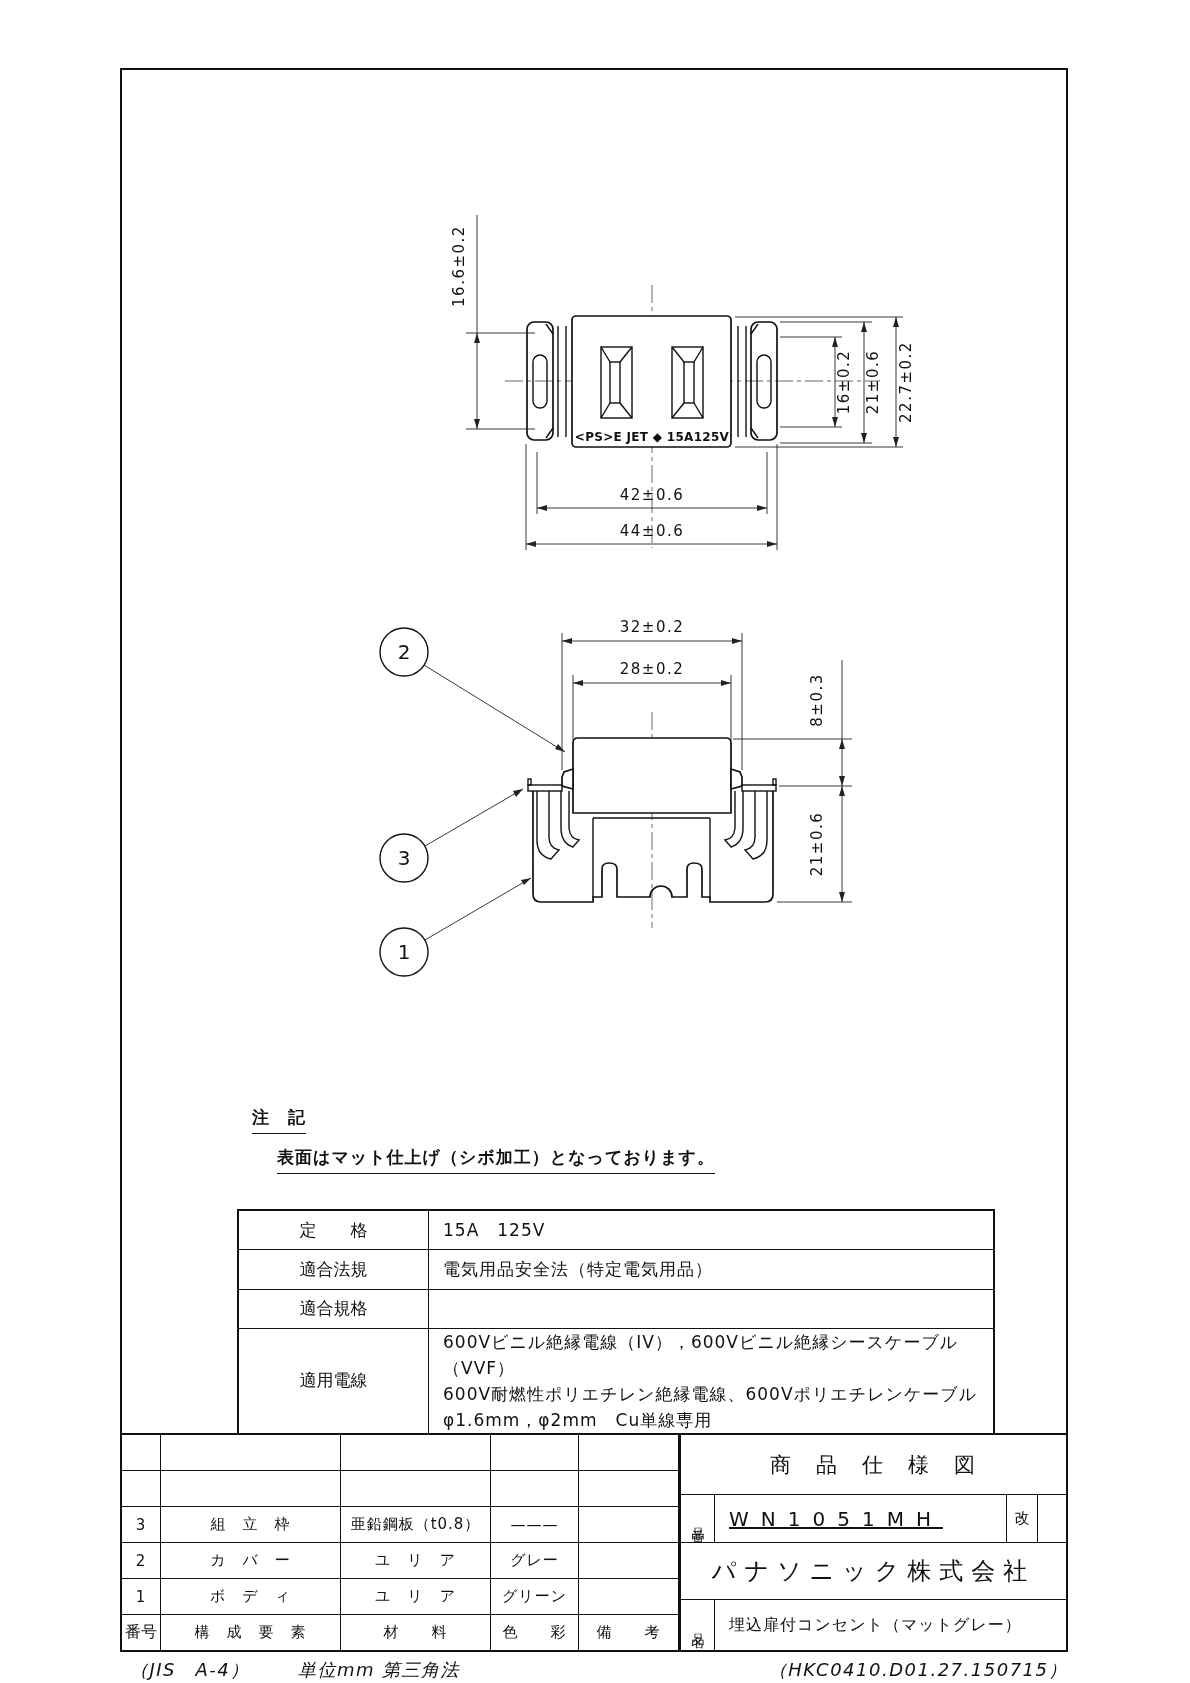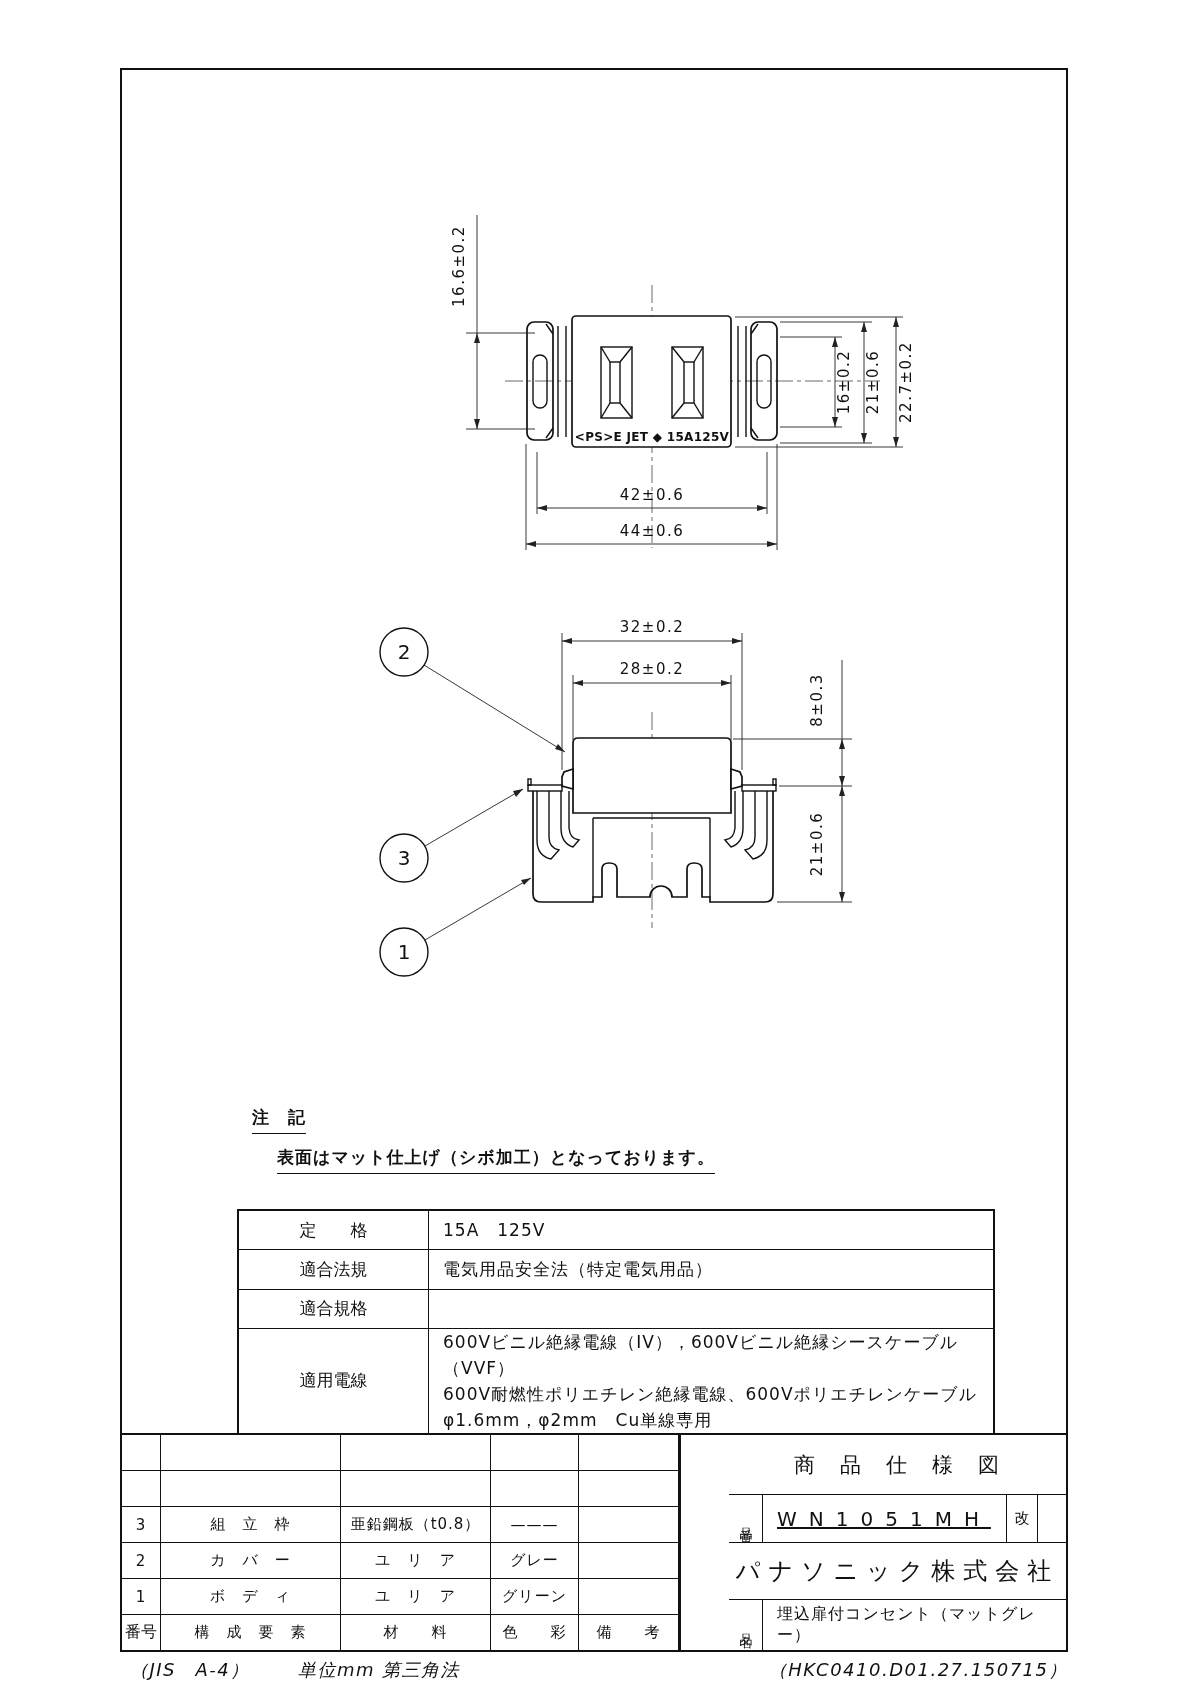--- a/index.html
+++ b/index.html
@@ -27,21 +27,21 @@
   .spec-value div{line-height:26px;}
   
   #parts-table{left:120px;top:1433px;width:560px;height:219px;border:2px solid #111;box-sizing:border-box;display:flex;flex-direction:column;}
   .pt-row{display:flex;border-bottom:1.4px solid #111;flex:1;}
   .pt-row:last-child{border-bottom:none;}
   .pt-c{border-right:1.4px solid #111;display:flex;align-items:center;justify-content:center;font-size:15px;letter-spacing:1px;}
   .pt-c:last-child{border-right:none;}
   .c-no{width:38px;}.c-comp{width:179px;}.c-mat{width:149px;}.c-col{width:87px;}.c-rem{flex:1;}
   
   #title-block{left:679px;top:1433px;width:389px;height:219px;border:2px solid #111;box-sizing:border-box;display:flex;flex-direction:column;}
-  .tb-row{display:flex;border-bottom:1.4px solid #111;margin-left:48px;}
+  .tb-row{display:flex;border-bottom:1.4px solid #111;}
   .tb-row:last-child{border-bottom:none;}
   #tb-title{height:59px;align-items:center;justify-content:center;font-size:21px;letter-spacing:2px;display:flex;}
   #tb-partno{height:47px;}
   #tb-partname{height:50px;}
   #tb-company{flex:1;display:flex;align-items:center;justify-content:center;font-size:24px;letter-spacing:8px;}
   .tb-label{width:33px;border-right:1.4px solid #111;display:flex;align-items:center;justify-content:center;font-size:13px;writing-mode:vertical-rl;text-orientation:upright;letter-spacing:2px;}
   .tb-val{flex:1;display:flex;align-items:center;padding-left:14px;}
   #partno-val{font-size:20px;letter-spacing:12px;text-decoration:underline;}
   #partname-val{font-size:16px;letter-spacing:1px;}
   .tb-rev{width:30px;border-left:1.4px solid #111;display:flex;align-items:center;justify-content:center;font-size:15px;}

